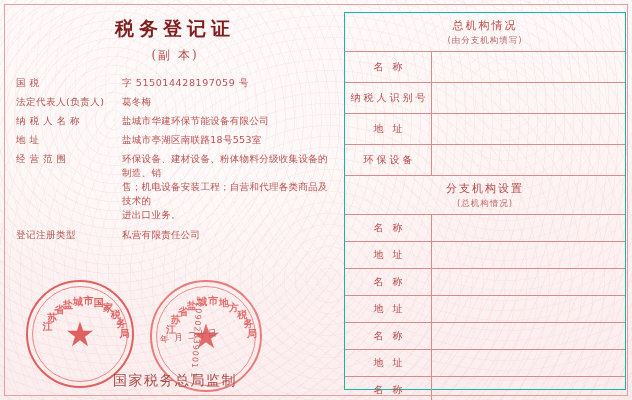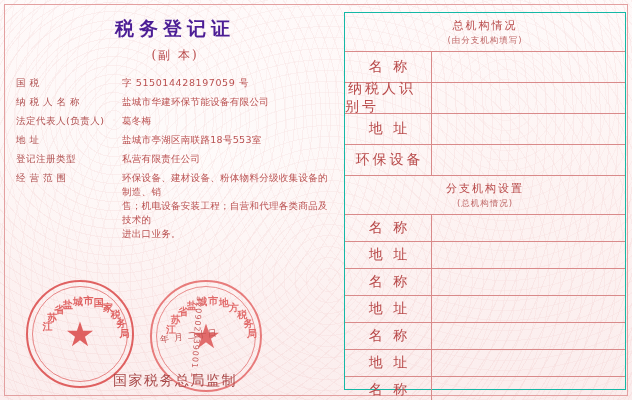--- a/index.html
+++ b/index.html
@@ -44,21 +44,21 @@
   .left-panel {
     position: absolute;
     left: 10px; top: 8px;
     width: 330px; height: 384px;
   }
   .doc-title {
     text-align: center;
     font-size: 19px;
     font-weight: bold;
     letter-spacing: 5px;
-    color: #4c1d95;
+    color: #7f1d1d;
     margin-top: 8px;
     font-family: "DejaVu Serif", serif;
   }
   .doc-subtitle {
     text-align: center;
     font-size: 12px;
     letter-spacing: 2px;
     color: #b84a4a;
     margin-top: 5px;
     font-family: "DejaVu Serif", serif;
@@ -125,21 +125,21 @@
     border-bottom: 1px solid #d98a8a;
   }
   .trow:last-child { border-bottom: none; }
   .tlabel {
     width: 86px;
     flex: 0 0 86px;
     border-right: 1px solid #d98a8a;
     display: flex;
     align-items: center;
     justify-content: center;
-    font-size: 14px;
+    font-size: 10px;
     letter-spacing: 3px;
     color: #b84a4a;
     text-indent: 3px;
   }
   .tvalue { flex: 1; }
   .trow.tall { height: 30px; }
 
   
   .stamp {
     position: absolute;
@@ -240,46 +240,46 @@
       <div class="frow regno-row">
         <div class="flabel">国 税</div>
         <div class="fvalue">
           <span>字</span>
           <span>515014428197059</span>
           <span>号</span>
         </div>
       </div>
 
       <div class="frow">
+        <div class="flabel">法定代表人(负责人)</div>
+        <div class="fvalue">葛冬梅</div>
+      </div>
+
+      <div class="frow">
         <div class="flabel">纳 税 人 名 称</div>
         <div class="fvalue">盐城市华建环保节能设备有限公司</div>
       </div>
 
       <div class="frow">
-        <div class="flabel">法定代表人(负责人)</div>
-        <div class="fvalue">葛冬梅</div>
-      </div>
-
-      <div class="frow">
         <div class="flabel">地        址</div>
         <div class="fvalue">盐城市亭湖区南联路18号553室</div>
-      </div>
-
-      <div class="frow">
-        <div class="flabel">登记注册类型</div>
-        <div class="fvalue">私营有限责任公司</div>
       </div>
 
       <div class="frow">
         <div class="flabel">经 营 范 围</div>
         <div class="fvalue multi">
           <span>环保设备、建材设备、粉体物料分级收集设备的制造、销</span>
           <span class="line2">售；机电设备安装工程；自营和代理各类商品及技术的</span>
           <span class="line3">进出口业务。</span>
         </div>
+      </div>
+
+      <div class="frow">
+        <div class="flabel">登记注册类型</div>
+        <div class="fvalue">私营有限责任公司</div>
       </div>
 
 
     </div>
 
     <div class="stamp stamp-1">
       <div class="stamp-inner"></div>
       <div class="arc-text">
         <span style="transform: rotate(-70deg) translate(0,-40px) rotate(70deg);">江</span>
         <span style="transform: rotate(-55deg) translate(0,-40px) rotate(55deg);">苏</span>

